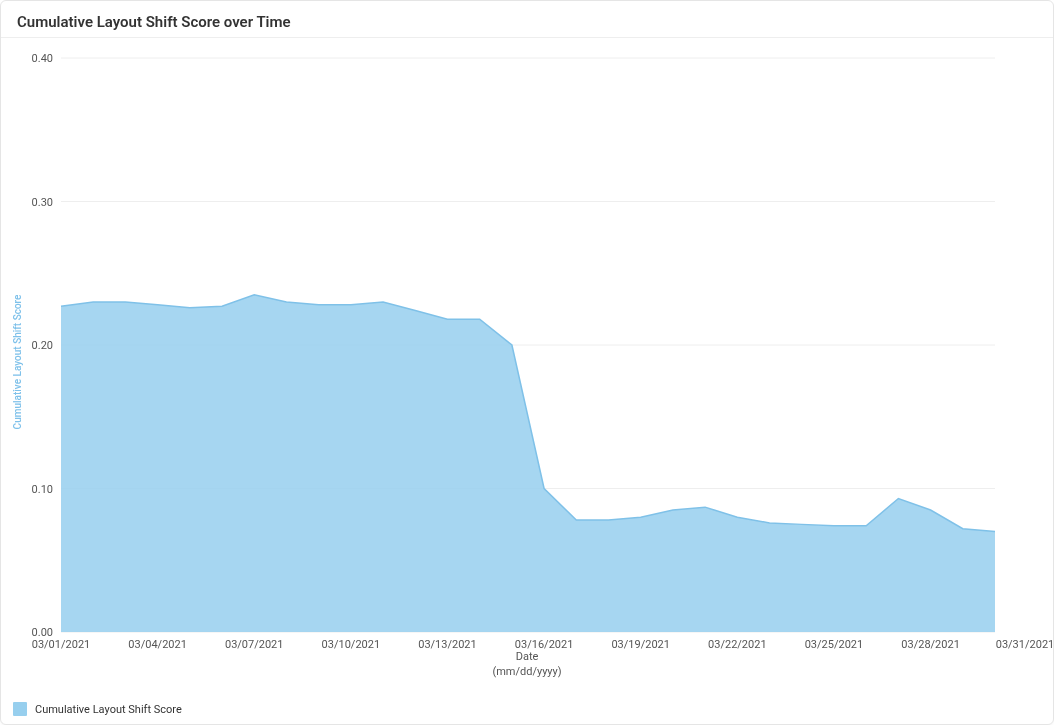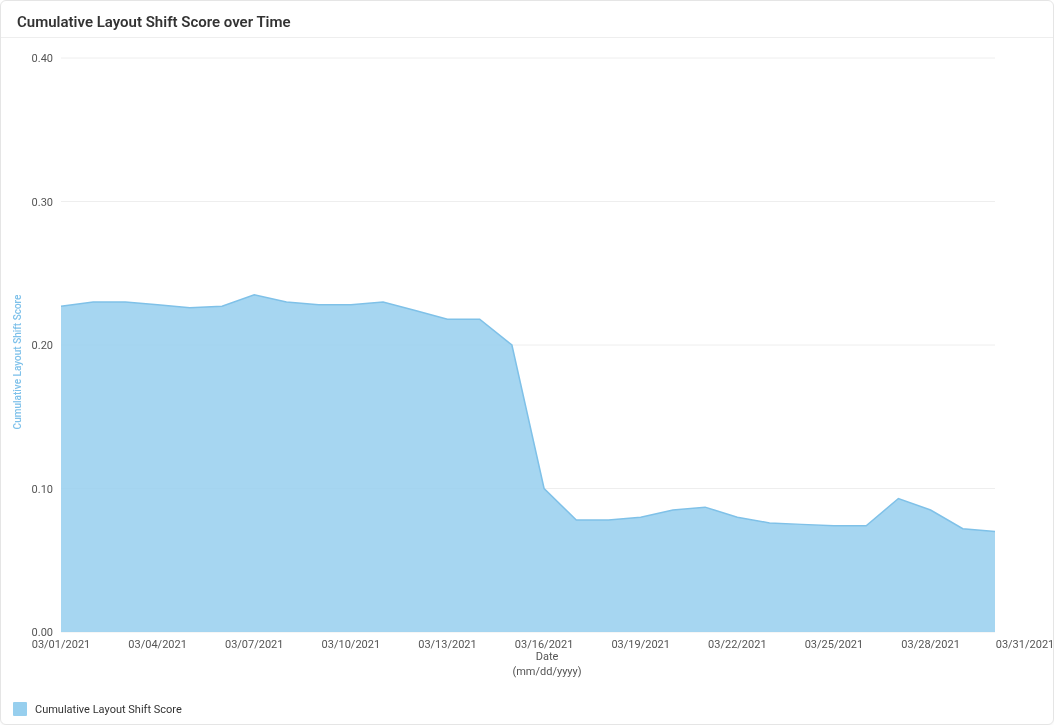--- a/index.html
+++ b/index.html
@@ -2,21 +2,21 @@
 <html><head>
 <meta charset="utf-8">
 <style>
   html,body{margin:0;padding:0;background:#fff;font-family:-apple-system,BlinkMacSystemFont,"Segoe UI",Roboto,"Helvetica Neue",Arial,sans-serif;color:#333;}
   .card{box-sizing:border-box;width:1054px;height:725px;border:1px solid #e5e5e5;border-radius:6px;box-shadow:0 1px 2px rgba(0,0,0,.04);position:relative;overflow:hidden;background:#fff;}
   .card-header{padding:12px 16px 6px 16px;border-bottom:1px solid #eee;}
   .card-title{font-size:15px;font-weight:600;color:#333;}
   .chart-wrap{position:relative;width:100%;height:calc(100% - 40px - 36px);}
   svg{display:block;}
   .y-axis-label{position:absolute;left:16px;top:50%;transform:translate(-50%,-50%) rotate(-90deg);transform-origin:center;font-size:10px;color:#7ec1ea;white-space:nowrap;font-weight:500;}
-  .x-axis-label{position:absolute;left:50%;bottom:6px;transform:translateX(-50%);text-align:center;font-size:11px;color:#555;line-height:1.3;margin-left:20px;}
+  .x-axis-label{position:absolute;left:50%;bottom:6px;transform:translateX(-50%);text-align:center;font-size:11px;color:#555;line-height:1.3;}
   .legend{position:absolute;left:12px;bottom:8px;display:flex;align-items:center;font-size:11px;color:#333;}
   .legend-swatch{width:14px;height:14px;background:#97cfee;margin-right:8px;border-radius:1px;}
   .tick-label{font-size:11px;fill:#555;}
   .grid-line{stroke:#eee;stroke-width:1;}
   .area-fill{fill:#97cfee;fill-opacity:.85;}
   .area-stroke{stroke:#7fc1e8;stroke-width:1.5;fill:none;}
 </style>
 </head>
 <body>
 <div class="card">

